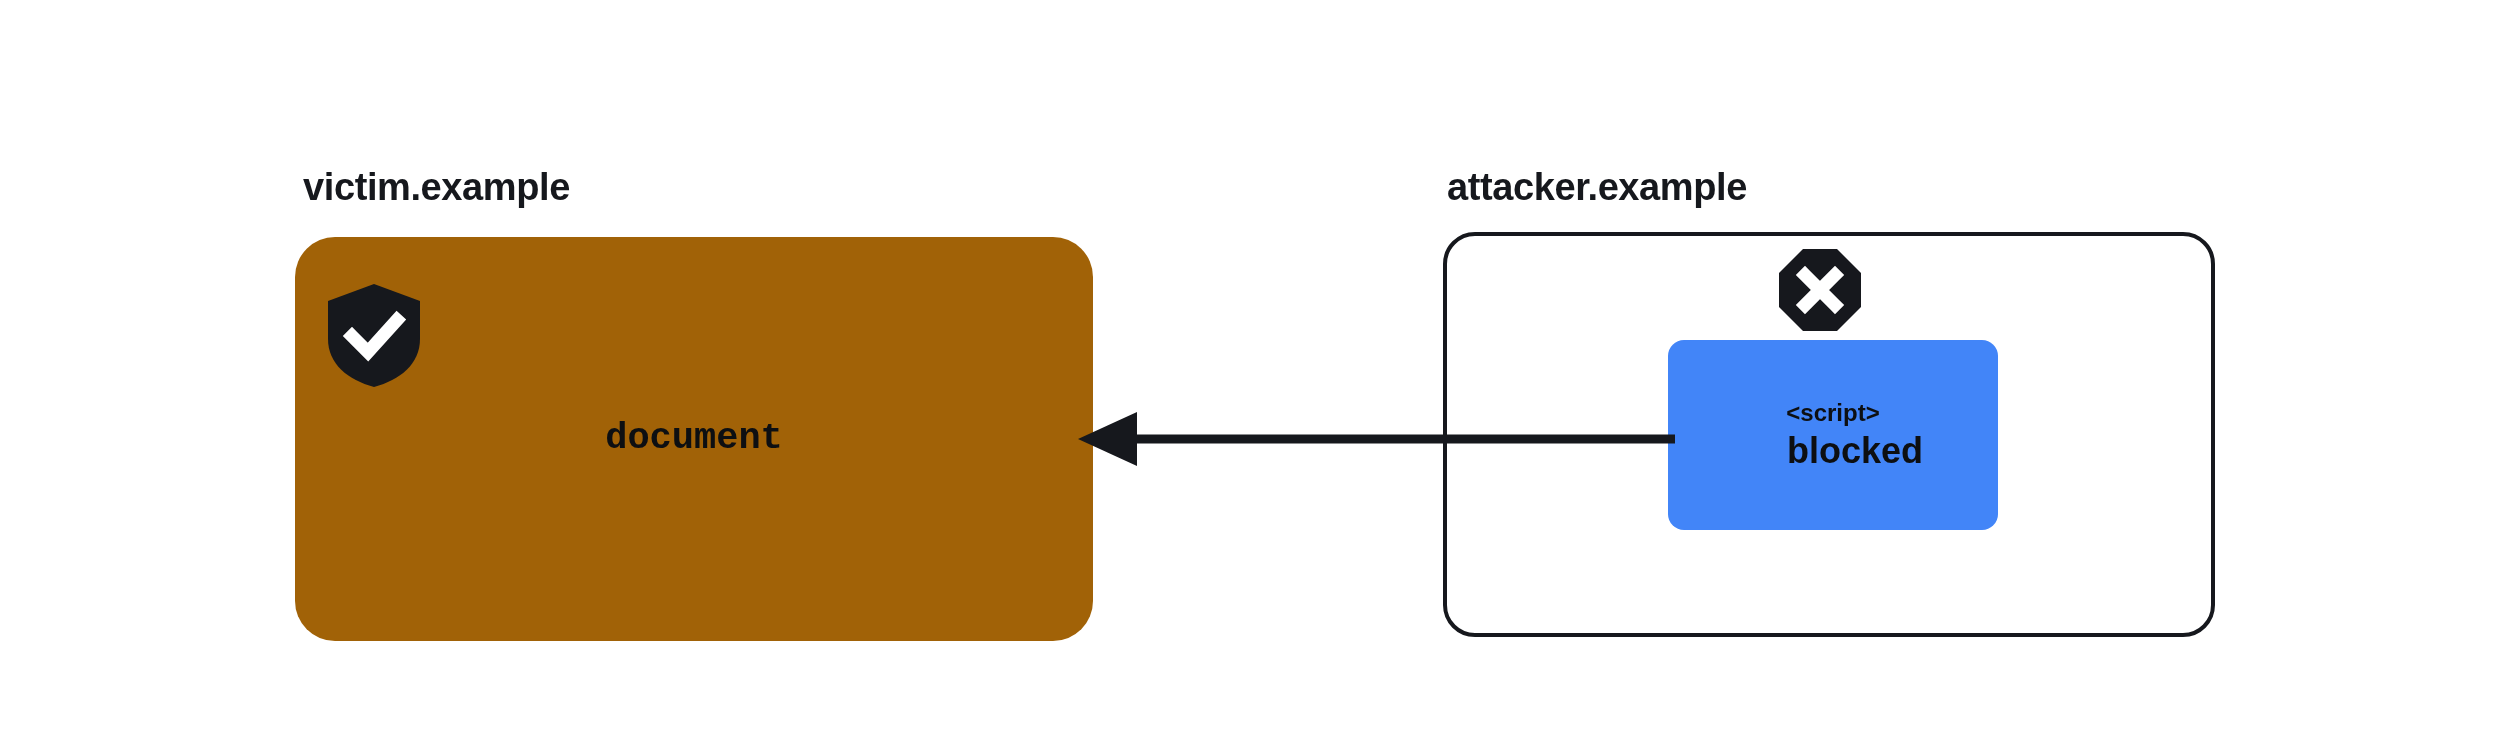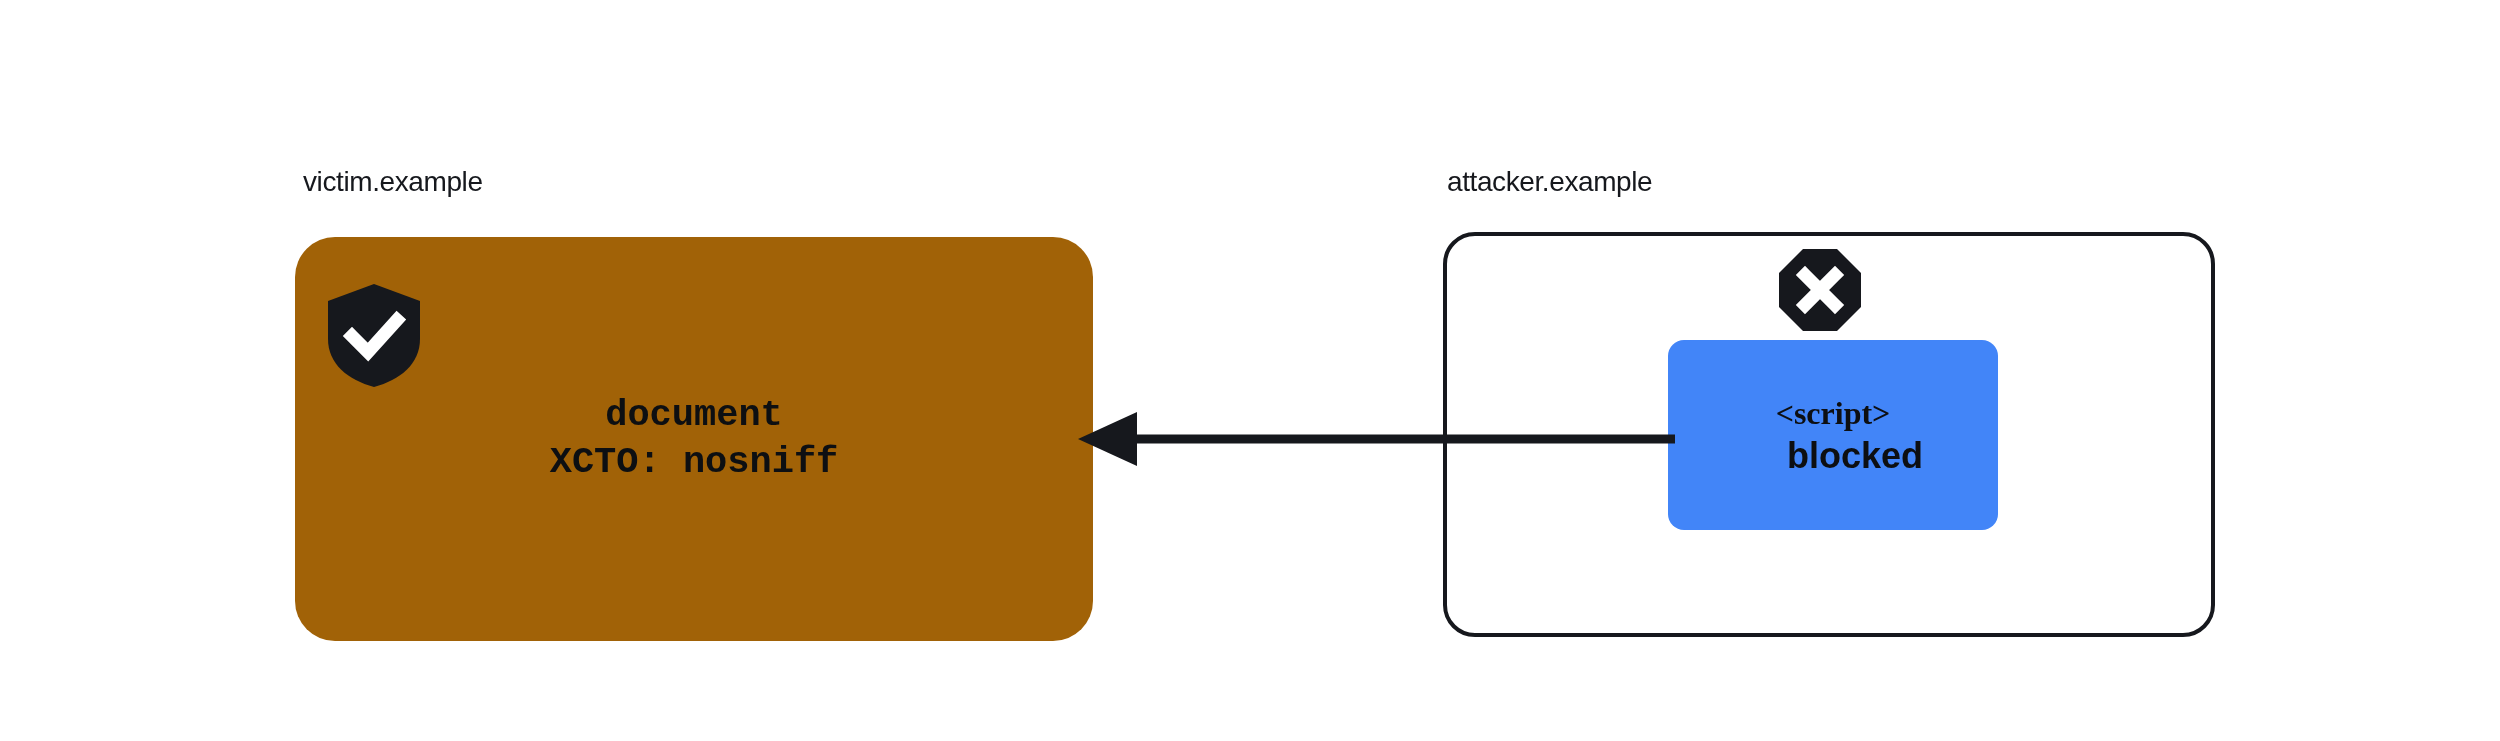--- a/index.html
+++ b/index.html
@@ -16,22 +16,22 @@
     width: 2500px;
     height: 741px;
     background: #ffffff;
     overflow: hidden;
   }
 
   
   .site-title {
     position: absolute;
     font-family: "Liberation Sans", sans-serif;
-    font-weight: normal;
-    font-size: 28px;
+    font-weight: bold;
+    font-size: 38px;
     line-height: 1;
     color: #16181d;
     letter-spacing: -0.4px;
     white-space: nowrap;
   }
   #victim-title { left: 303px; top: 168px; }
   #attacker-title { left: 1447px; top: 168px; text-align: center; }
 
   
   #victim-box {
@@ -102,23 +102,23 @@
     width: 330px;
     height: 190px;
     background: #4285f8;
     border-radius: 16px;
     display: flex;
     flex-direction: column;
     align-items: center;
     justify-content: center;
   }
   .script-tag-line {
-    font-family: Liberation Serif, serif;
+    font-family: Liberation Sans, sans-serif;
     font-weight: bold;
-    font-size: 32px;
+    font-size: 24px;
     line-height: 1.25;
     color: #0d0f12;
     white-space: pre;
   }
   .script-status-line {
     font-family: "Liberation Sans", sans-serif;
     font-weight: bold;
     font-size: 36px;
     line-height: 1.25;
     color: #0d0f12;
@@ -156,21 +156,20 @@
 
     <span id="shield-icon">
       <svg width="92" height="103" viewBox="0 0 92 103" xmlns="http://www.w3.org/2000/svg">
         <path d="M46 0 L92 17 L92 55 C92 80 72 96 46 103 C20 96 0 80 0 55 L0 17 Z" fill="#16181d"></path>
         <path d="M24 52 L40 68 L69 36" fill="none" stroke="#ffffff" stroke-width="13" stroke-linecap="square" stroke-linejoin="miter"></path>
       </svg>
     </span>
 
     <div id="victim-text">
       <div class="doc-line-1">document</div>
-      <div class="doc-line-2">XCTO: nosniff</div>
     </div>
 
   </div>
 
   <div class="site-title" id="attacker-title">attacker.example</div>
 
   <div id="attacker-frame"></div>
 
   <span id="block-icon">
     <svg width="82" height="82" viewBox="0 0 82 82" xmlns="http://www.w3.org/2000/svg">

